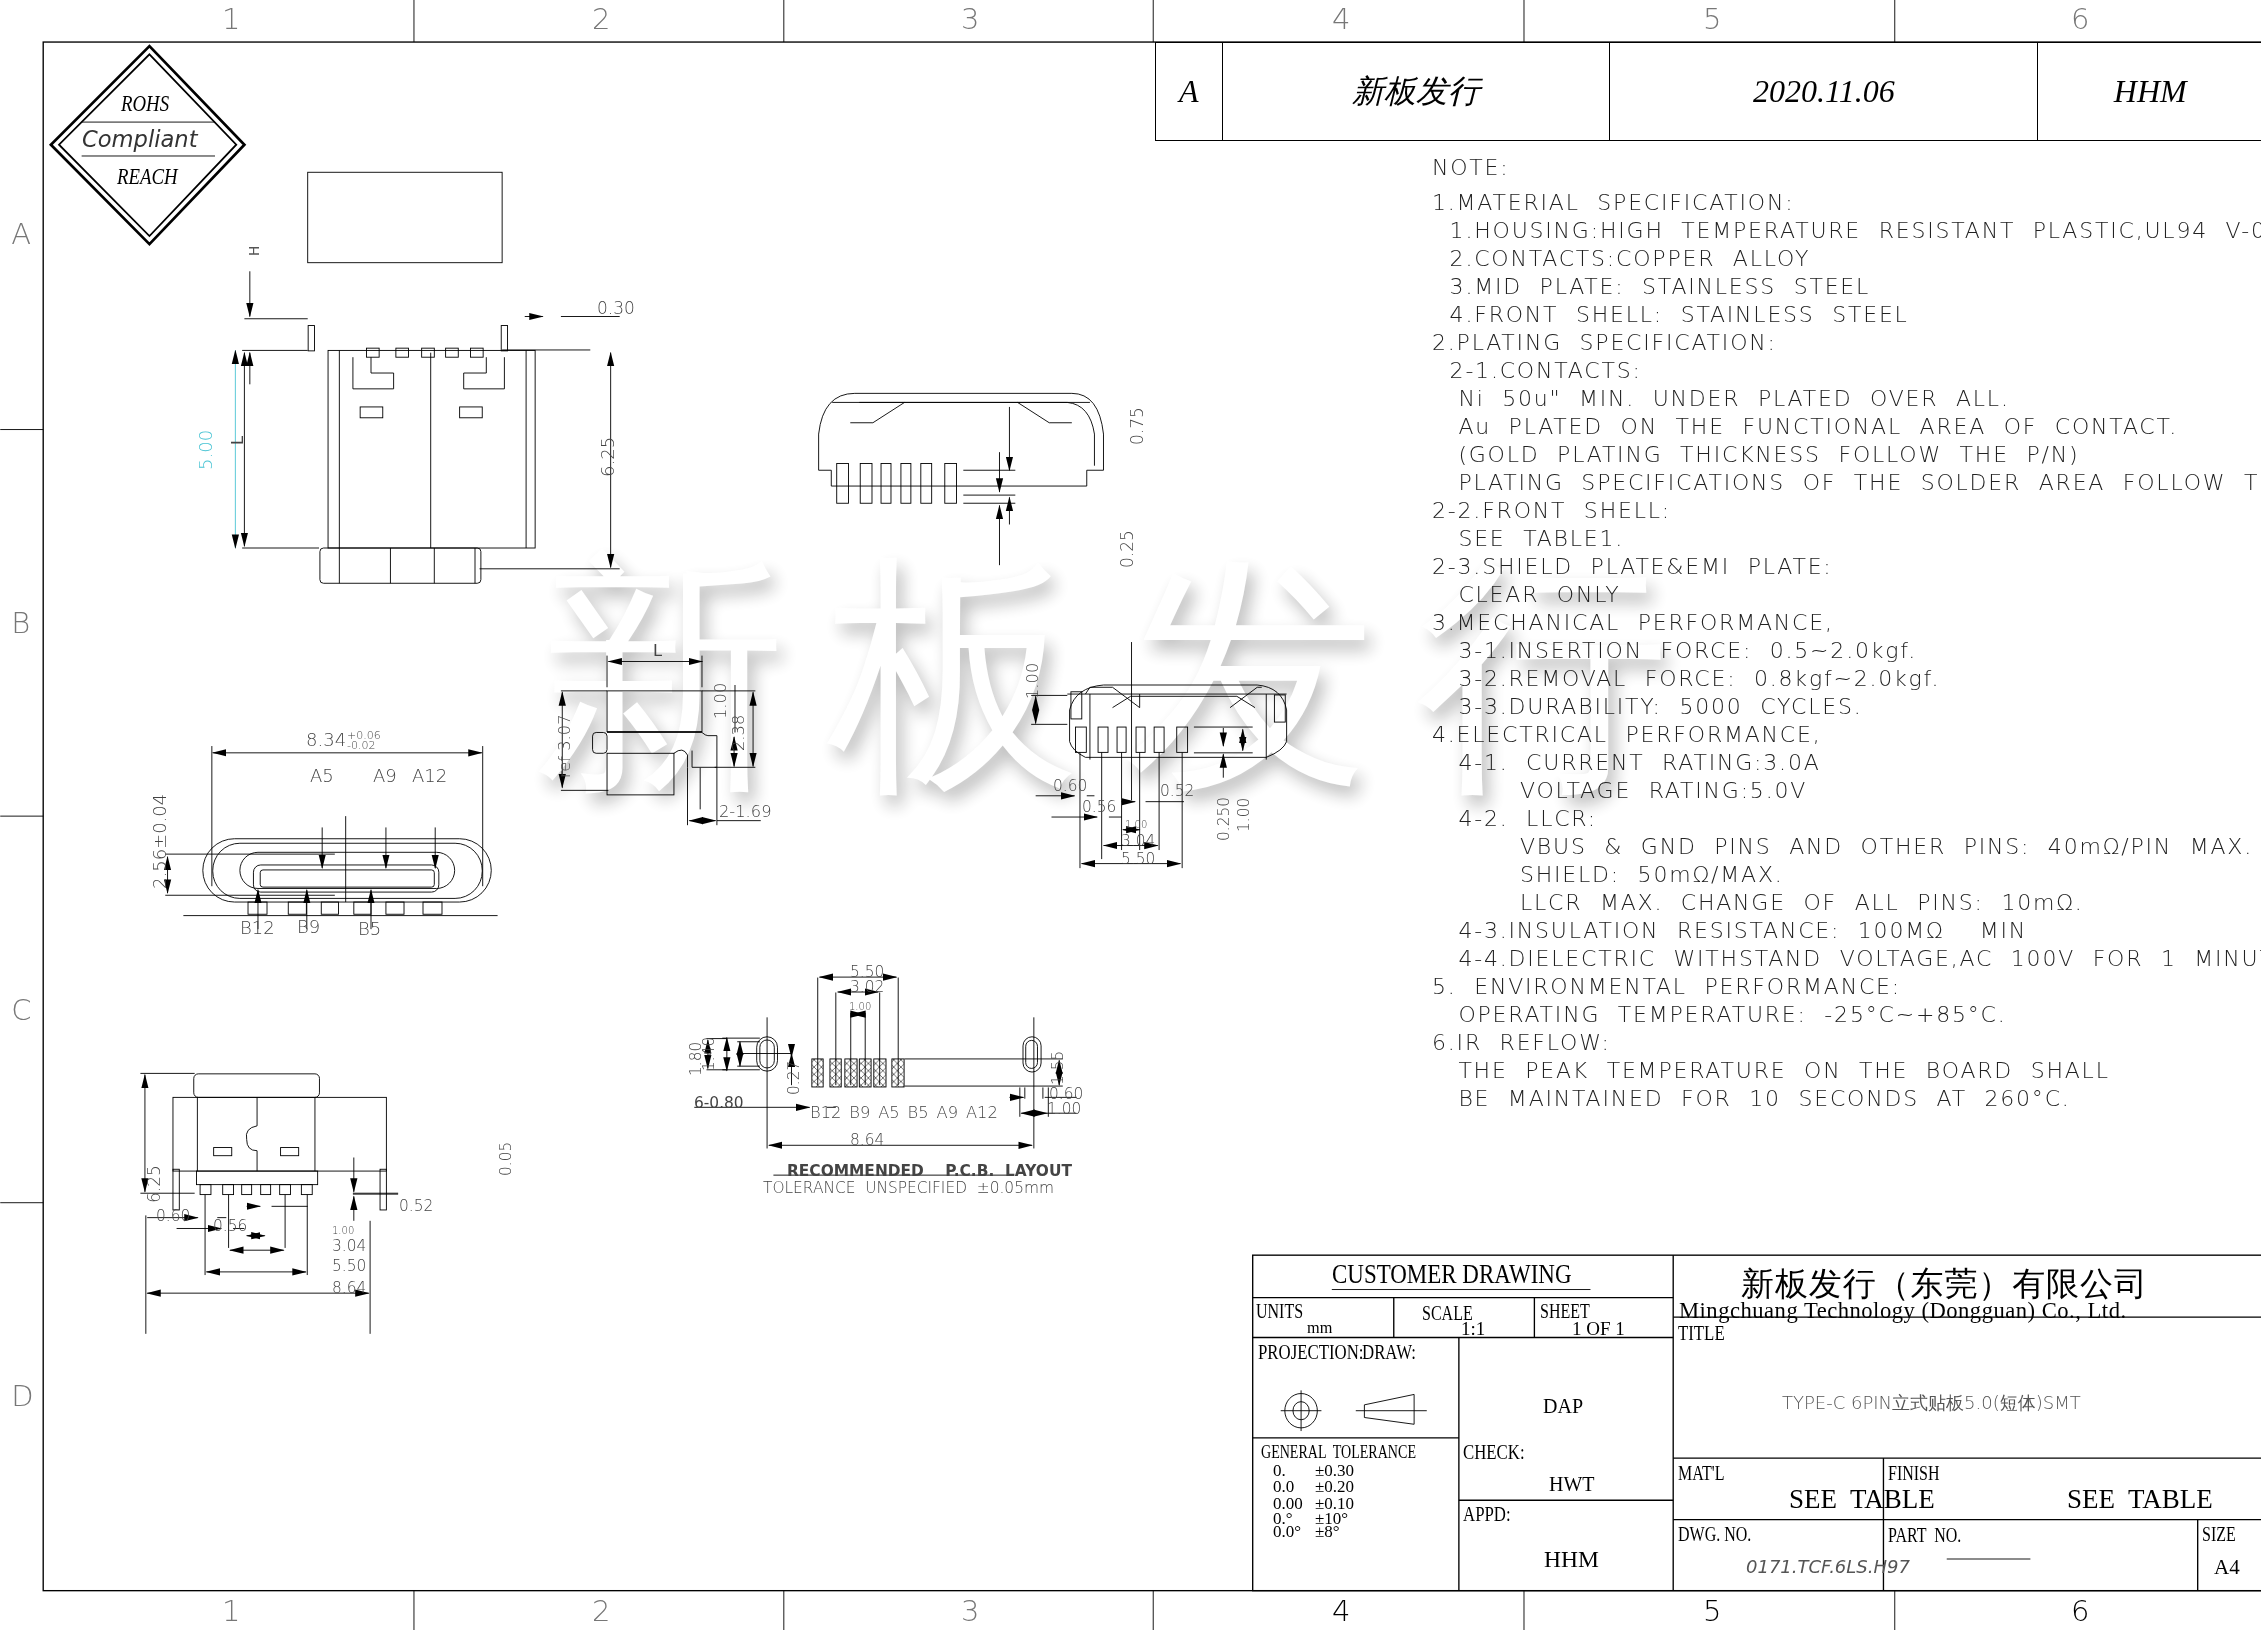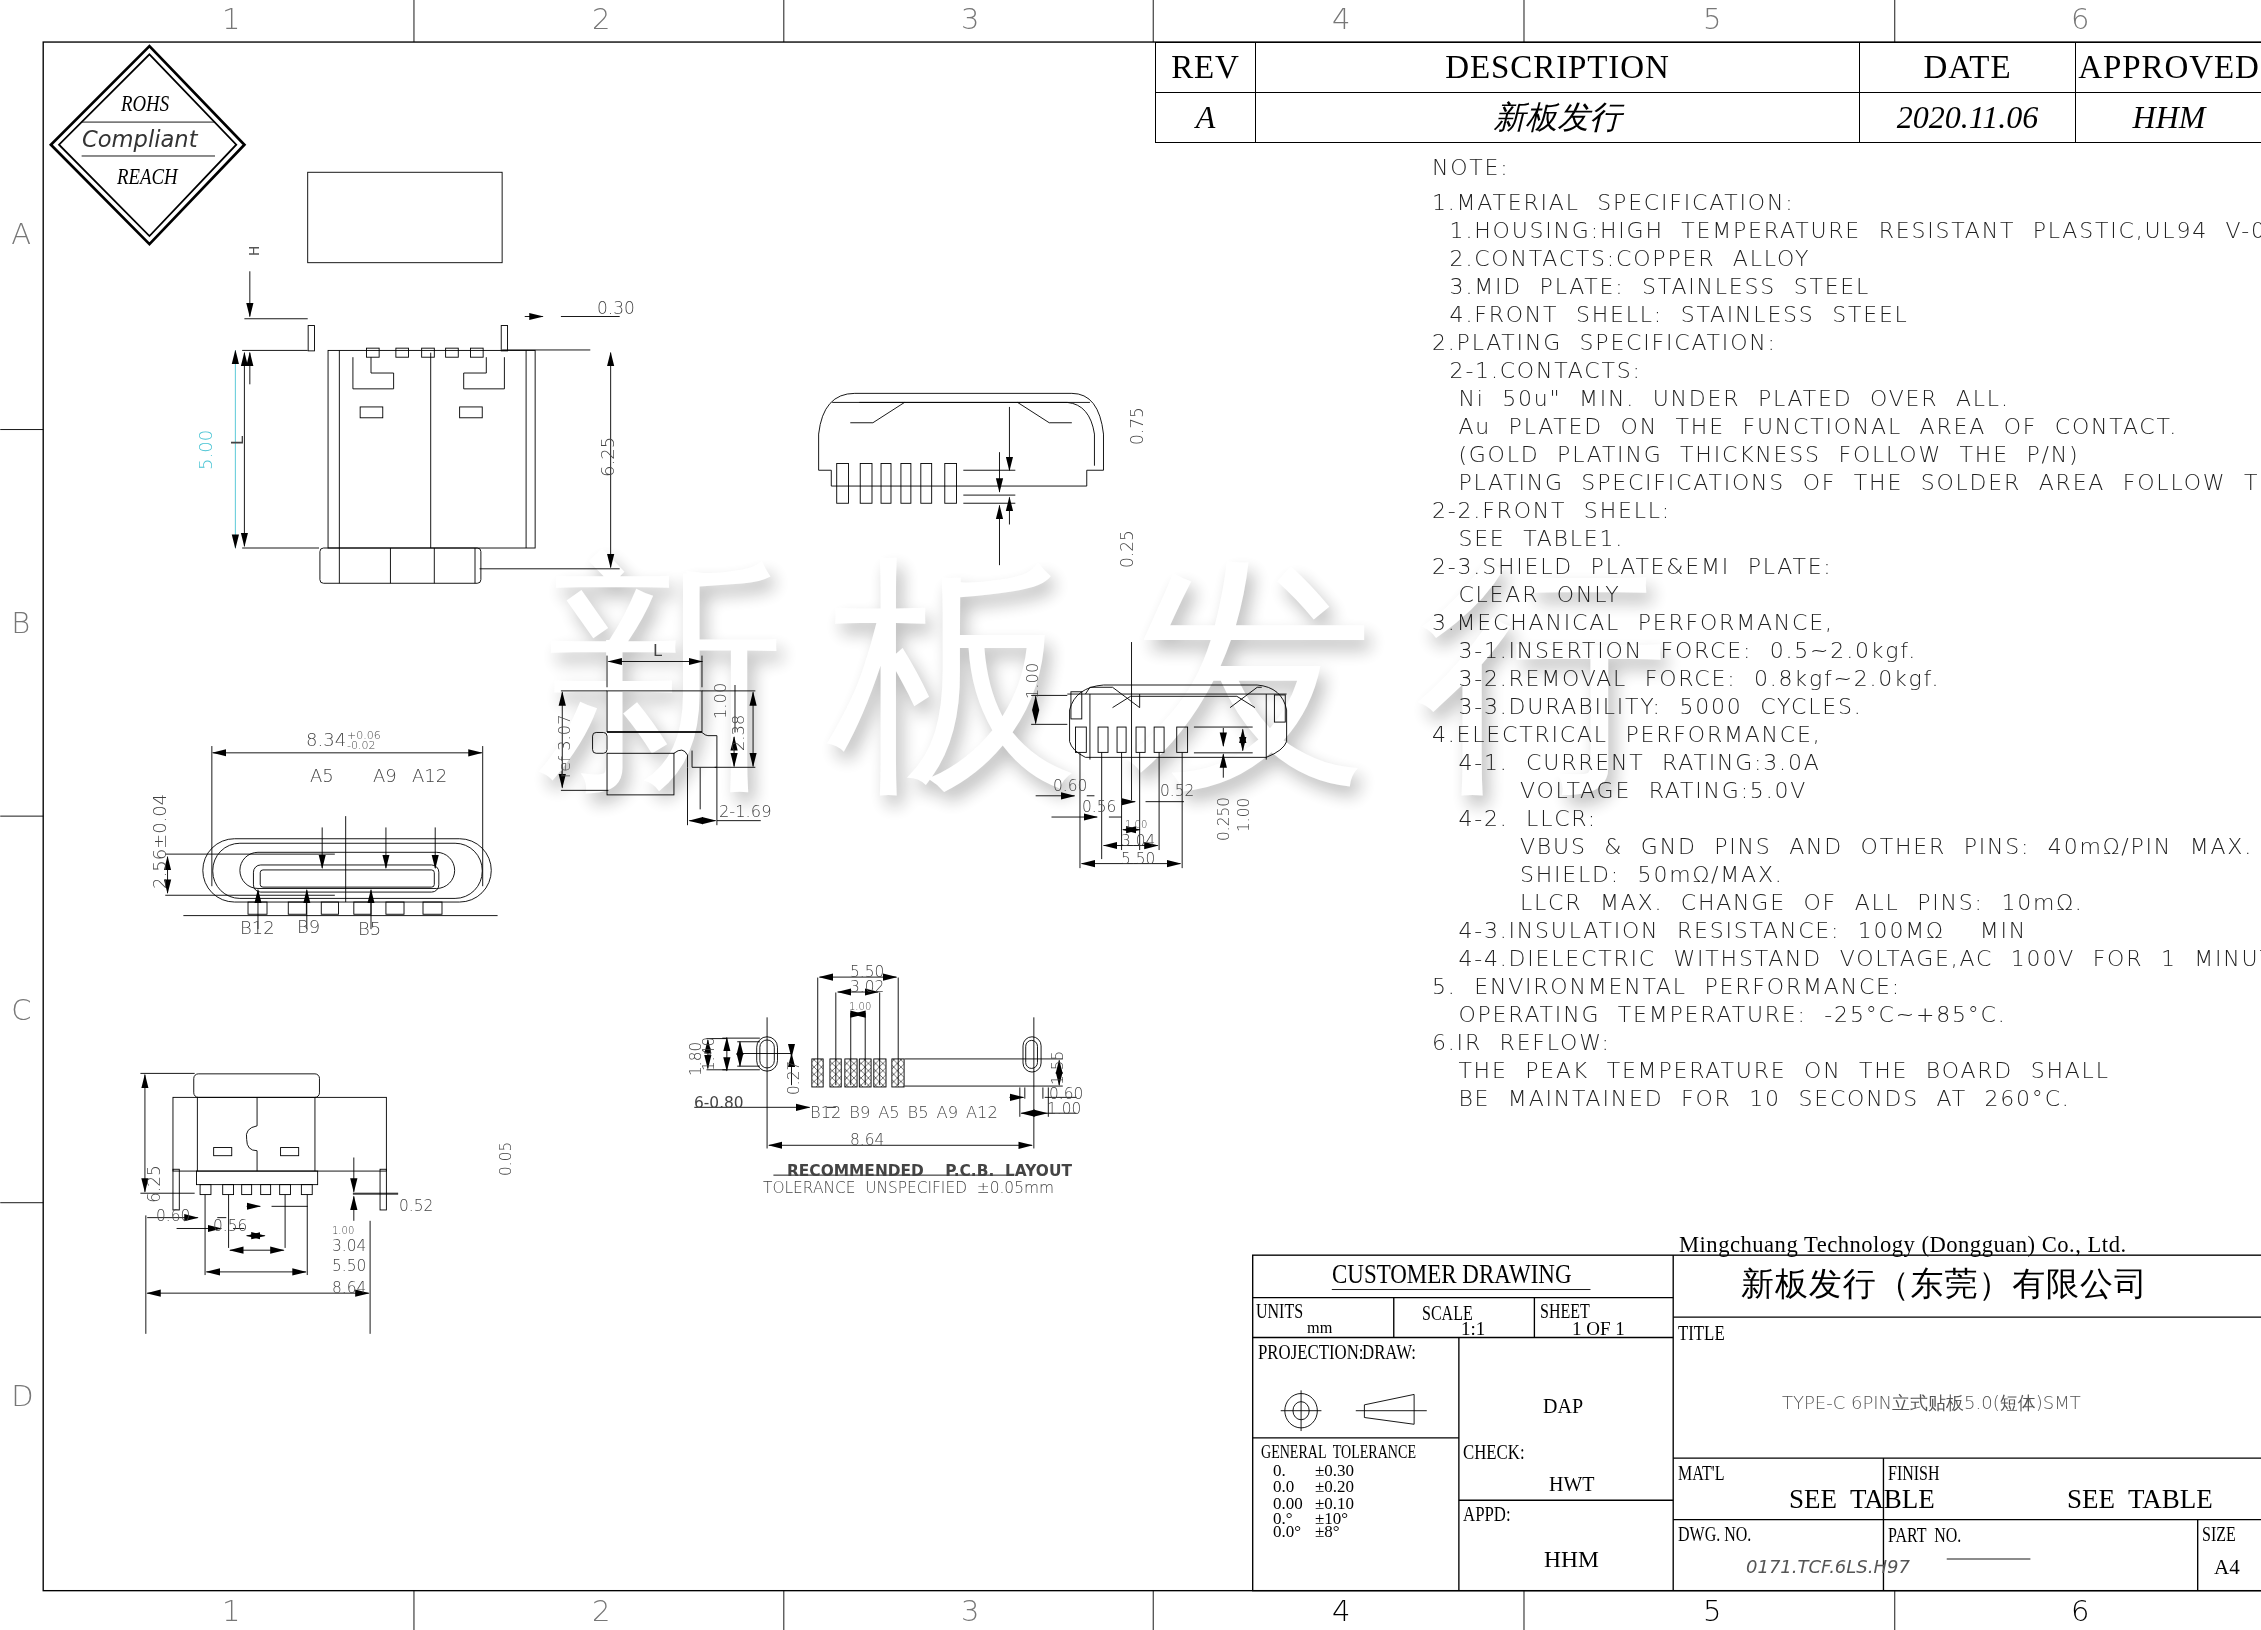--- a/index.html
+++ b/index.html
@@ -78,26 +78,20 @@
   <polygon points="330,120 522,320 330,522 130,320" fill="none" stroke="#000" stroke-width="4"></polygon>
   <line x1="180" y1="270" x2="475" y2="270" stroke="#000" stroke-width="2"></line>
   <line x1="180" y1="345" x2="475" y2="345" stroke="#000" stroke-width="2"></line>
 </svg>
 <div class="abs serif" style="left:121px;top:90px;font-size:23.5px;font-style:italic;transform:scaleX(0.8);transform-origin:left">ROHS</div>
 <div class="abs cad" style="left:82px;top:126px;font-size:22.6px;font-style:italic;color:#333;font-weight:200">Compliant</div>
 <div class="abs serif" style="left:117px;top:163px;font-size:23.5px;font-style:italic;transform:scaleX(0.8);transform-origin:left">REACH</div>
 
 <table class="rev-table">
   <tbody>
-      <tr class="head">
-    <td style="width:97px">REV</td>
-    <td style="width:601px">DESCRIPTION</td>
-    <td style="width:213px">DATE</td>
-    <td>APPROVED</td>
-  </tr>
   <tr class="row">
     <td>A</td>
     <td>新板发行</td>
     <td>2020.11.06</td>
     <td>HHM</td>
   </tr>
 </tbody>
   </table>
 
 <div class="watermark">新板发行</div>
@@ -545,21 +539,21 @@
   <div style="line-height:13.6px"><span style="display:inline-block;width:42px">0.°</span><span>±10°</span></div>
   <div style="line-height:13.6px"><span style="display:inline-block;width:42px">0.0°</span><span>±8°</span></div>
 </div>
 
 <div class="abs serif" style="left:1463px;top:1440px;font-size:21px;transform:scaleX(0.8);transform-origin:left top">CHECK:</div>
 <div class="abs serif" style="left:1549px;top:1473px;font-size:20px">HWT</div>
 <div class="abs serif" style="left:1463px;top:1502px;font-size:21px;transform:scaleX(0.8);transform-origin:left top">APPD:</div>
 <div class="abs serif" style="left:1544px;top:1546px;font-size:23.5px">HHM</div>
 
 <div class="abs serif" style="left:1741px;top:1262px;font-size:33px;letter-spacing:0.9px">新板发行（东莞）有限公司</div>
-<div class="abs serif" style="left:1679px;top:1232px;font-size:22.6px;letter-spacing:0.5px">Mingchuang Technology (Dongguan) Co., Ltd.</div>
+<div class="abs serif" style="left:1679px;top:1298px;font-size:22.6px;letter-spacing:0.5px">Mingchuang Technology (Dongguan) Co., Ltd.</div>
 
 <div class="abs serif" style="left:1678px;top:1321px;font-size:21px;transform:scaleX(0.8);transform-origin:left top">TITLE</div>
 <div class="abs cad" style="left:1782px;top:1391px;font-size:18px;color:#555;font-weight:200">TYPE-C 6PIN立式贴板5.0(短体)SMT</div>
 
 <div class="abs serif" style="left:1678px;top:1462px;font-size:20px;transform:scaleX(0.8);transform-origin:left top">MAT'L</div>
 <div class="abs serif" style="left:1789px;top:1484px;font-size:27px;white-space:pre">SEE  TABLE</div>
 <div class="abs serif" style="left:1888px;top:1462px;font-size:20px;transform:scaleX(0.8);transform-origin:left top">FINISH</div>
 <div class="abs serif" style="left:2067px;top:1484px;font-size:27px;white-space:pre">SEE  TABLE</div>
 
 <div class="abs serif" style="left:1678px;top:1523px;font-size:20px;transform:scaleX(0.8);transform-origin:left top">DWG. NO.</div>

